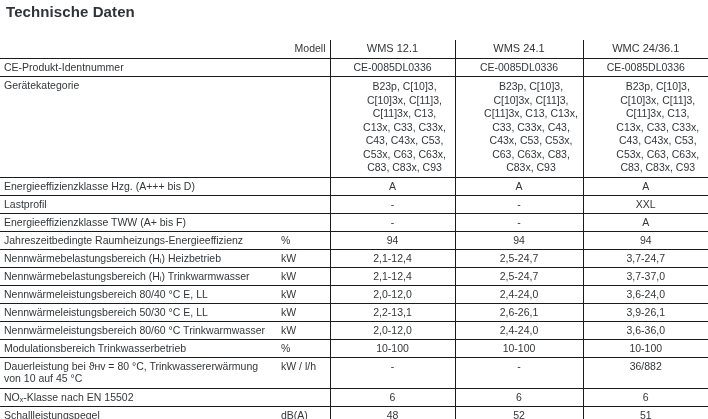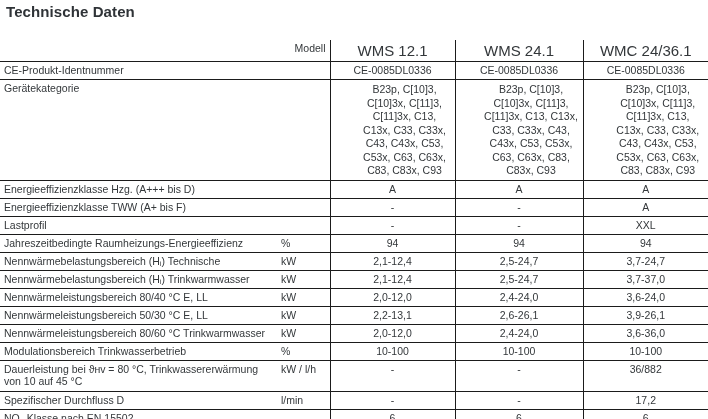--- a/index.html
+++ b/index.html
@@ -17,21 +17,21 @@
     width:708px;font-size:10.5px;color:#33373a;
   }
   table.spec tr{border-bottom:1px solid #1b1b1b;}
   table.spec th,table.spec td{
     padding:2px 4px;vertical-align:top;font-weight:normal;
     overflow:hidden;
   }
   th.label{text-align:left;padding-left:6px;line-height:12.5px;}
   td.unit{text-align:left;padding-left:2px;white-space:nowrap;}
   td.val,th.colhead{border-left:1px solid #1b1b1b;text-align:center;}
-  th.colhead{font-weight:bold;font-size:15px;padding-top:3px;}
+  th.colhead{font-weight:bold;font-size:11px;padding-top:3px;}
   td.modell{text-align:right;padding-right:8px;}
   tr.hdr th,tr.hdr td{height:14px;margin-top:27px;}
   tr.single th,tr.single td{height:13px;}
   tr.tall td.val{line-height:13.5px;padding-top:3px;padding-left:28px;}
   tr.tall th,tr.tall td{height:66px;}
   tr.dbl th,tr.dbl td{height:26px;}
 </style>
 </head>
 <body>
 
@@ -72,45 +72,45 @@
 
   <tr class="single">
     <th class="label">Energieeffizienzklasse Hzg. (A+++ bis D)</th>
     <td class="unit"></td>
     <td class="val">A</td>
     <td class="val">A</td>
     <td class="val">A</td>
   </tr>
 
   <tr class="single">
+    <th class="label">Lastprofil</th>
+    <td class="unit"></td>
+    <td class="val">-</td>
+    <td class="val">-</td>
+    <td class="val">XXL</td>
+  </tr>
+
+  <tr class="single">
     <th class="label">Energieeffizienzklasse TWW (A+ bis F)</th>
     <td class="unit"></td>
     <td class="val">-</td>
     <td class="val">-</td>
     <td class="val">A</td>
-  </tr>
-
-  <tr class="single">
-    <th class="label">Lastprofil</th>
-    <td class="unit"></td>
-    <td class="val">-</td>
-    <td class="val">-</td>
-    <td class="val">XXL</td>
   </tr>
 
   <tr class="single">
     <th class="label">Jahreszeitbedingte Raumheizungs-Energieeffizienz</th>
     <td class="unit">%</td>
     <td class="val">94</td>
     <td class="val">94</td>
     <td class="val">94</td>
   </tr>
 
   <tr class="single">
-    <th class="label">Nennwärmebelastungsbereich (Hᵢ) Technische</th>
+    <th class="label">Nennwärmebelastungsbereich (Hᵢ) Heizbetrieb</th>
     <td class="unit">kW</td>
     <td class="val">2,1-12,4</td>
     <td class="val">2,5-24,7</td>
     <td class="val">3,7-24,7</td>
   </tr>
 
   <tr class="single">
     <th class="label">Nennwärmebelastungsbereich (Hᵢ) Trinkwarmwasser</th>
     <td class="unit">kW</td>
     <td class="val">2,1-12,4</td>
@@ -152,27 +152,20 @@
   </tr>
 
   <tr class="dbl">
     <th class="label">Dauerleistung bei ϑʜᴠ = 80 °C, Trinkwassererwärmung von 10 auf 45 °C</th>
     <td class="unit">kW / l/h</td>
     <td class="val">-</td>
     <td class="val">-</td>
     <td class="val">36/882</td>
   </tr>
 
-  <tr class="single">
-    <th class="label">Spezifischer Durchfluss D</th>
-    <td class="unit">l/min</td>
-    <td class="val">-</td>
-    <td class="val">-</td>
-    <td class="val">17,2</td>
-  </tr>
 
   <tr class="single">
     <th class="label">NOₓ-Klasse nach EN 15502</th>
     <td class="unit"></td>
     <td class="val">6</td>
     <td class="val">6</td>
     <td class="val">6</td>
   </tr>
 
   <tr class="single">

